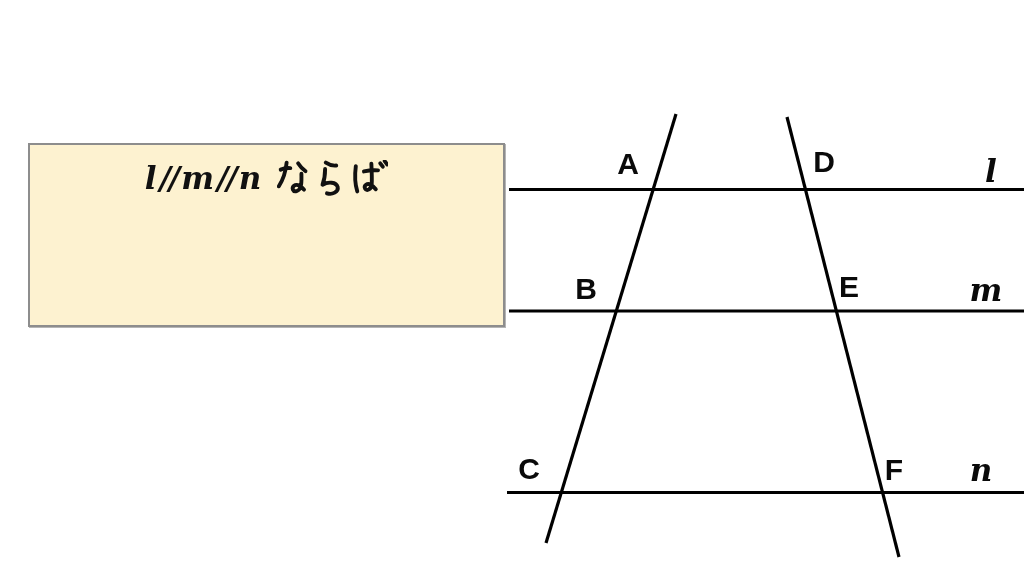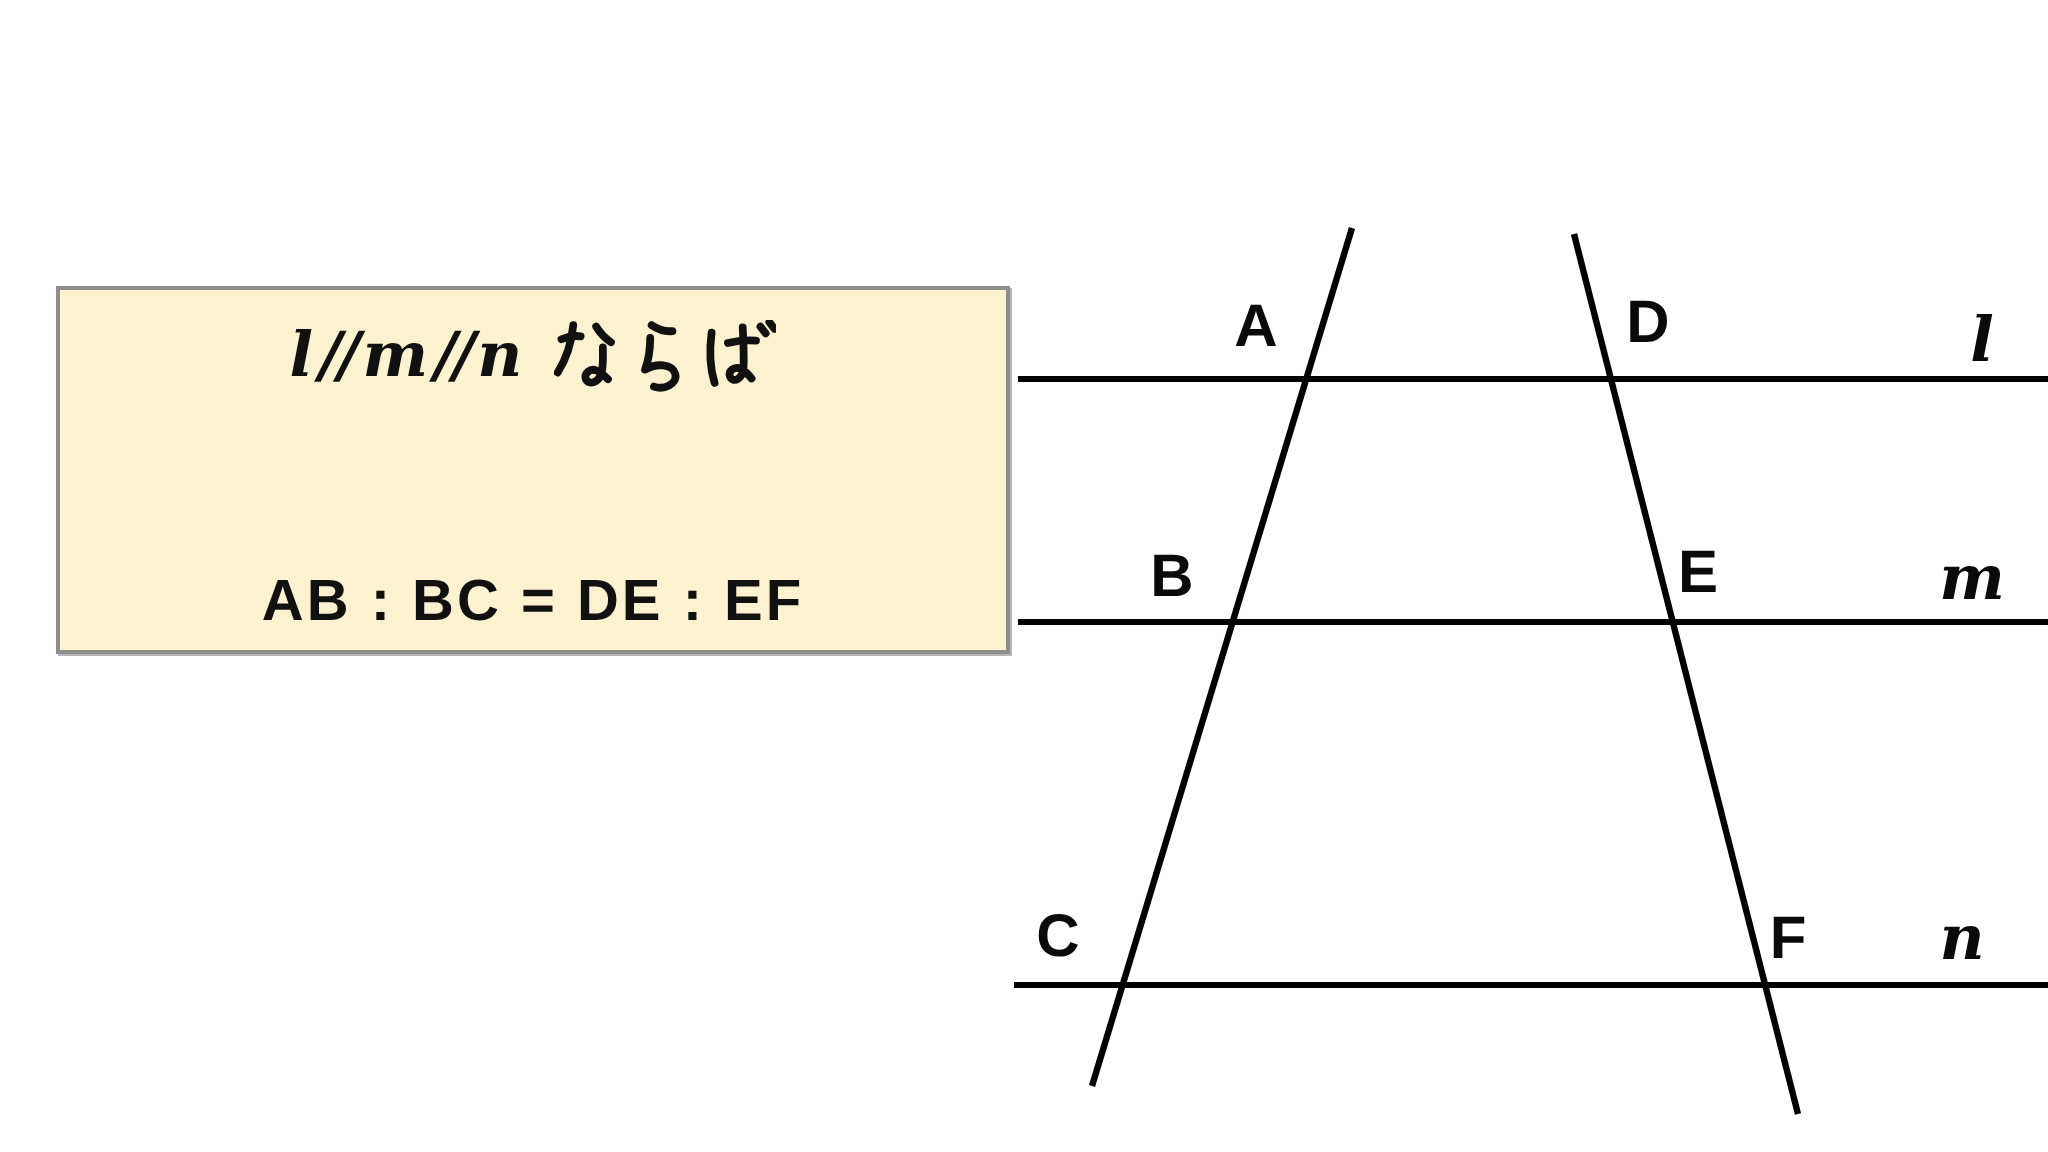--- a/index.html
+++ b/index.html
@@ -73,21 +73,20 @@
 
         <svg class="kana" viewBox="0 0 100 100">
           <path d="M13,17 C10,40 10,63 17,85"></path>
           <path d="M35,31 C48,28 62,27 73,28"></path>
           <path d="M55,10 C56,30 57,50 56,65 C55,79 43,86 38,77 C34,69 44,62 52,66 C58,69 63,74 67,79"></path>
           <path d="M79,9 L86,18"></path>
           <path d="M91,3 L98,12"></path>
         </svg>
       </span>
     </div>
-    <div class="concl-line">AB : BC = DE : EF</div>
   </div>
 
   <svg class="diagram-svg" viewBox="0 0 1024 576">
 
     <line x1="509" y1="189.5" x2="1024" y2="189.5" stroke="#000000" stroke-width="3"></line>
 
     <line x1="509" y1="311" x2="1024" y2="311" stroke="#000000" stroke-width="3"></line>
 
     <line x1="507" y1="492.5" x2="1024" y2="492.5" stroke="#000000" stroke-width="3"></line>
 

